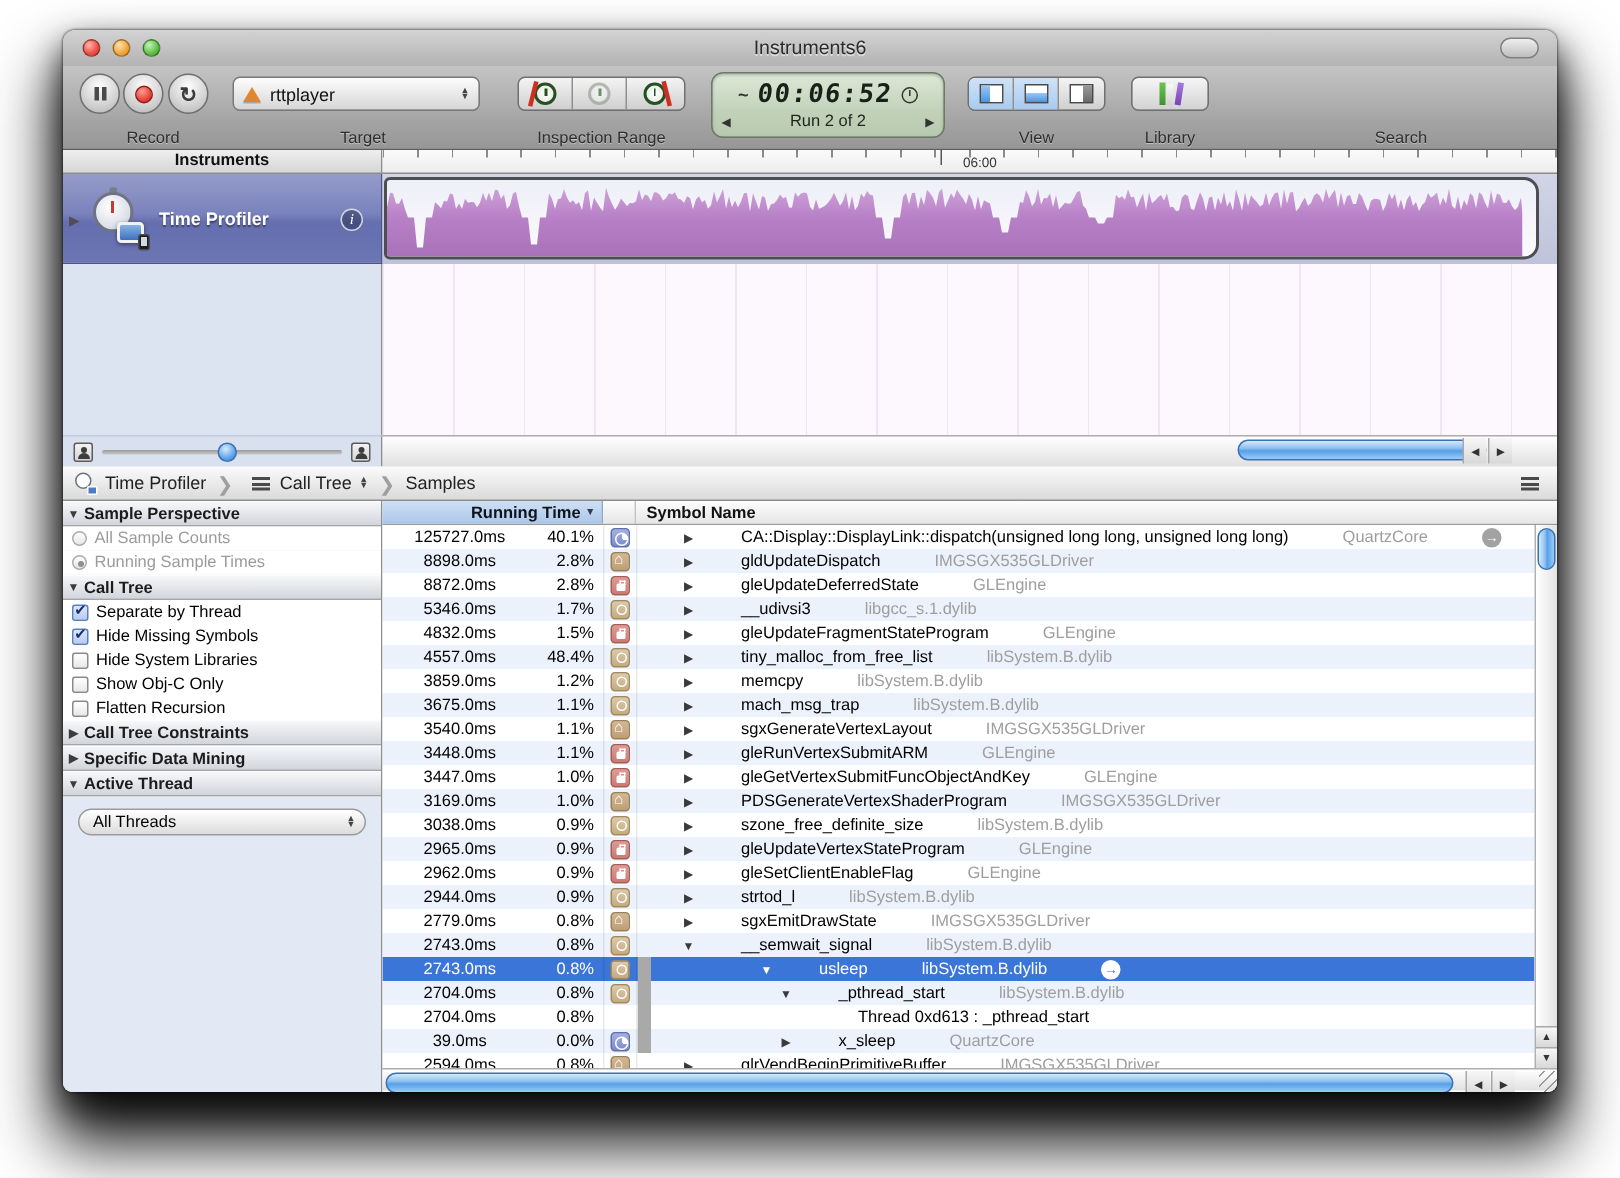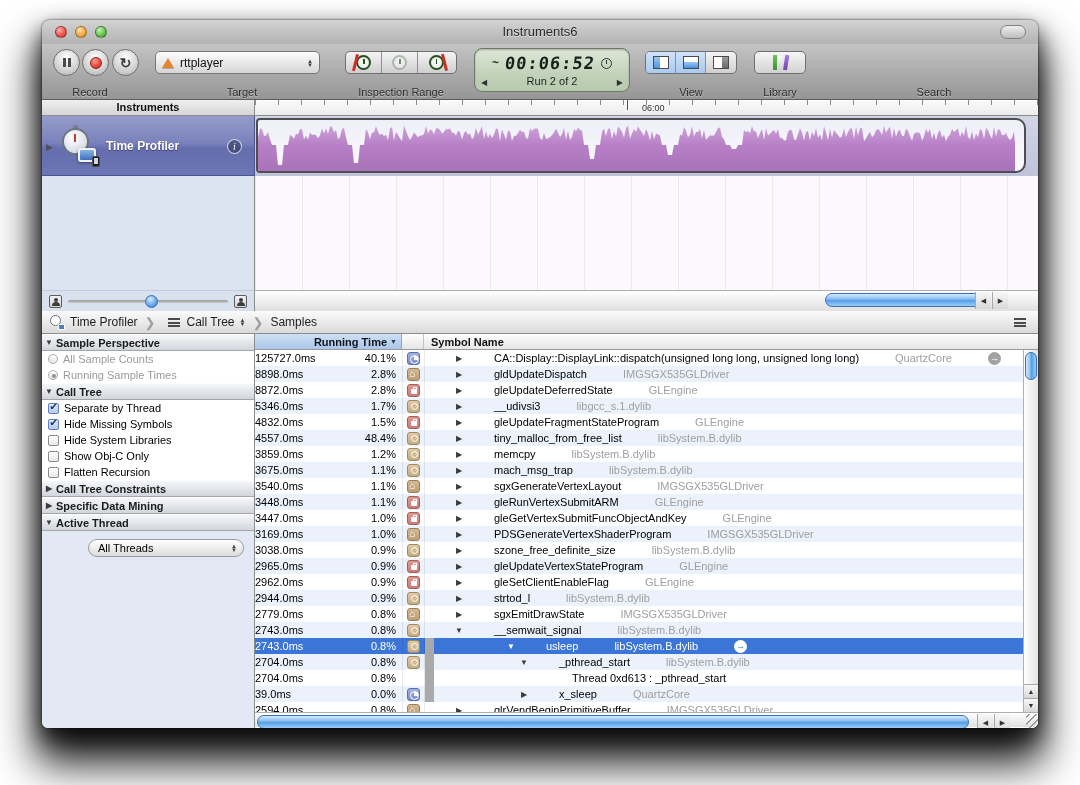--- a/index.html
+++ b/index.html
@@ -166,38 +166,38 @@
   .sb-header .tri.closed::before { content:"▶"; }
   .sb-row { height:16px; display:flex; align-items:center; background:#fff; font-size:11px; color:#000; padding-left:6px; }
   .sb-row.disabled { color:#9b9b9b; }
   .radio { width:10px; height:10px; border-radius:50%; border:1px solid #ababab; background:linear-gradient(#fff,#e6e6e6); margin-right:5px; position:relative; }
   .radio.on::after { content:""; position:absolute; left:2.5px; top:2.5px; width:4px; height:4px; border-radius:50%; background:#8f8f8f; }
   .checkbox { width:11px; height:11px; border:1px solid #8a8a8a; border-radius:2px; background:linear-gradient(#fff,#e8e8e8); margin-right:5px; position:relative; }
   .checkbox.on { background:linear-gradient(#dbe6f8,#b9cdf0); border-color:#5b7fc4; }
   .checkbox.on::after { content:"✔"; position:absolute; left:0.5px; top:-3px; font-size:10px; color:#1d2f6e; }
   .sb-selectwrap { padding:8px 10px 0 10px; background:#e3e9f4; }
   .sb-select { height:18px; border:1px solid #9b9b9b; border-radius:9px; background:linear-gradient(#ffffff,#dcdcdc);
-    display:flex; align-items:center; font-size:11px; color:#000; padding:0 6px 0 9px;margin-left:36px; }
+    display:flex; align-items:center; font-size:11px; color:#000; padding:0 6px 0 9px; }
   .sb-select .lbl { flex:1; }
 
   .detail { position:absolute; left:213px; top:0; right:0; bottom:0; background:#fff; }
   .thead { position:absolute; left:0; top:0; right:0; height:16px; border-bottom:1px solid #9b9b9b; display:flex; font-size:11px; }
   .th-time { width:147px; background:linear-gradient(#cfe0f5,#a9c6e9); border-right:1px solid #8fa8c8; color:#10131a; font-weight:bold;
     display:flex; align-items:center; justify-content:flex-end; padding-right:4px; gap:3px; }
   .sortarrow { font-size:7px; color:#2e3c55; }
   .sortarrow::before { content:"▼"; }
   .th-icon { width:22px; background:linear-gradient(#fdfdfd,#e6e6e6); border-right:1px solid #c3c3c3; }
   .th-sym { flex:1; background:linear-gradient(#fdfdfd,#e6e6e6); color:#111; font-weight:bold; display:flex; align-items:center; padding-left:7px; }
 
   .rows { position:absolute; left:0; top:16px; right:15px; height:362px; overflow:hidden; }
   .trow { display:flex; height:16px; font-size:11px; background:#fff; align-items:stretch; }
   .trow.alt { background:#ecf2fc; }
   .trow.sel { background:#3b75d8; }
   .c-time { width:147px; display:flex; align-items:center; }
-  .c-time .ms { flex:1; text-align:left; color:#000; }
+  .c-time .ms { flex:1; text-align:center; color:#000; }
   .c-time .pct { width:44px; text-align:right; color:#000; padding-right:6px; }
   .c-icon { width:22px; display:flex; align-items:center; justify-content:center; border-left:1px solid rgba(0,0,0,.08); }
   .c-sym { flex:1; display:flex; align-items:center; border-left:1px solid rgba(0,0,0,.08); overflow:hidden; white-space:nowrap;gap:28px; }
   .trow.sel .ms, .trow.sel .pct, .trow.sel .nm, .trow.sel .lib, .trow.sel .disc { color:#fff; }
   .strip { width:9px; align-self:stretch; background:#a9a9a9; margin-right:2px; flex:0 0 auto; }
   .ind { flex:0 0 auto; }
   .disc { width:12px; text-align:center; font-size:8px; color:#3a3a3a; flex:0 0 auto; }
   .disc.closedt::before { content:"▶"; }
   .disc.open::before { content:"▼"; }
   .nm { color:#000; margin-left:1px; }
@@ -249,21 +249,21 @@
   <div class="toolbar">
     <div class="roundbtn" style="left:11px">
         <span class="pausebars"></span>
       </div>
     <div class="roundbtn" style="left:40px">
         <span class="recdot"></span>
       </div>
     <div class="roundbtn" style="left:70px">
         <span class="loopglyph">↻</span>
       </div>
-    <div class="tlabel" style="left:10px;width:76px">Record</div>
+    <div class="tlabel" style="left:22px;width:76px">Record</div>
 
     <div class="targetdd">
       <span class="appicon"></span>
       <span class="val">rttplayer</span>
       <span class="updown"></span>
     </div>
     <div class="tlabel" style="left:155px;width:90px">Target</div>
 
     <div class="seg" style="left:303px;width:112px">
       <span class="cell">

